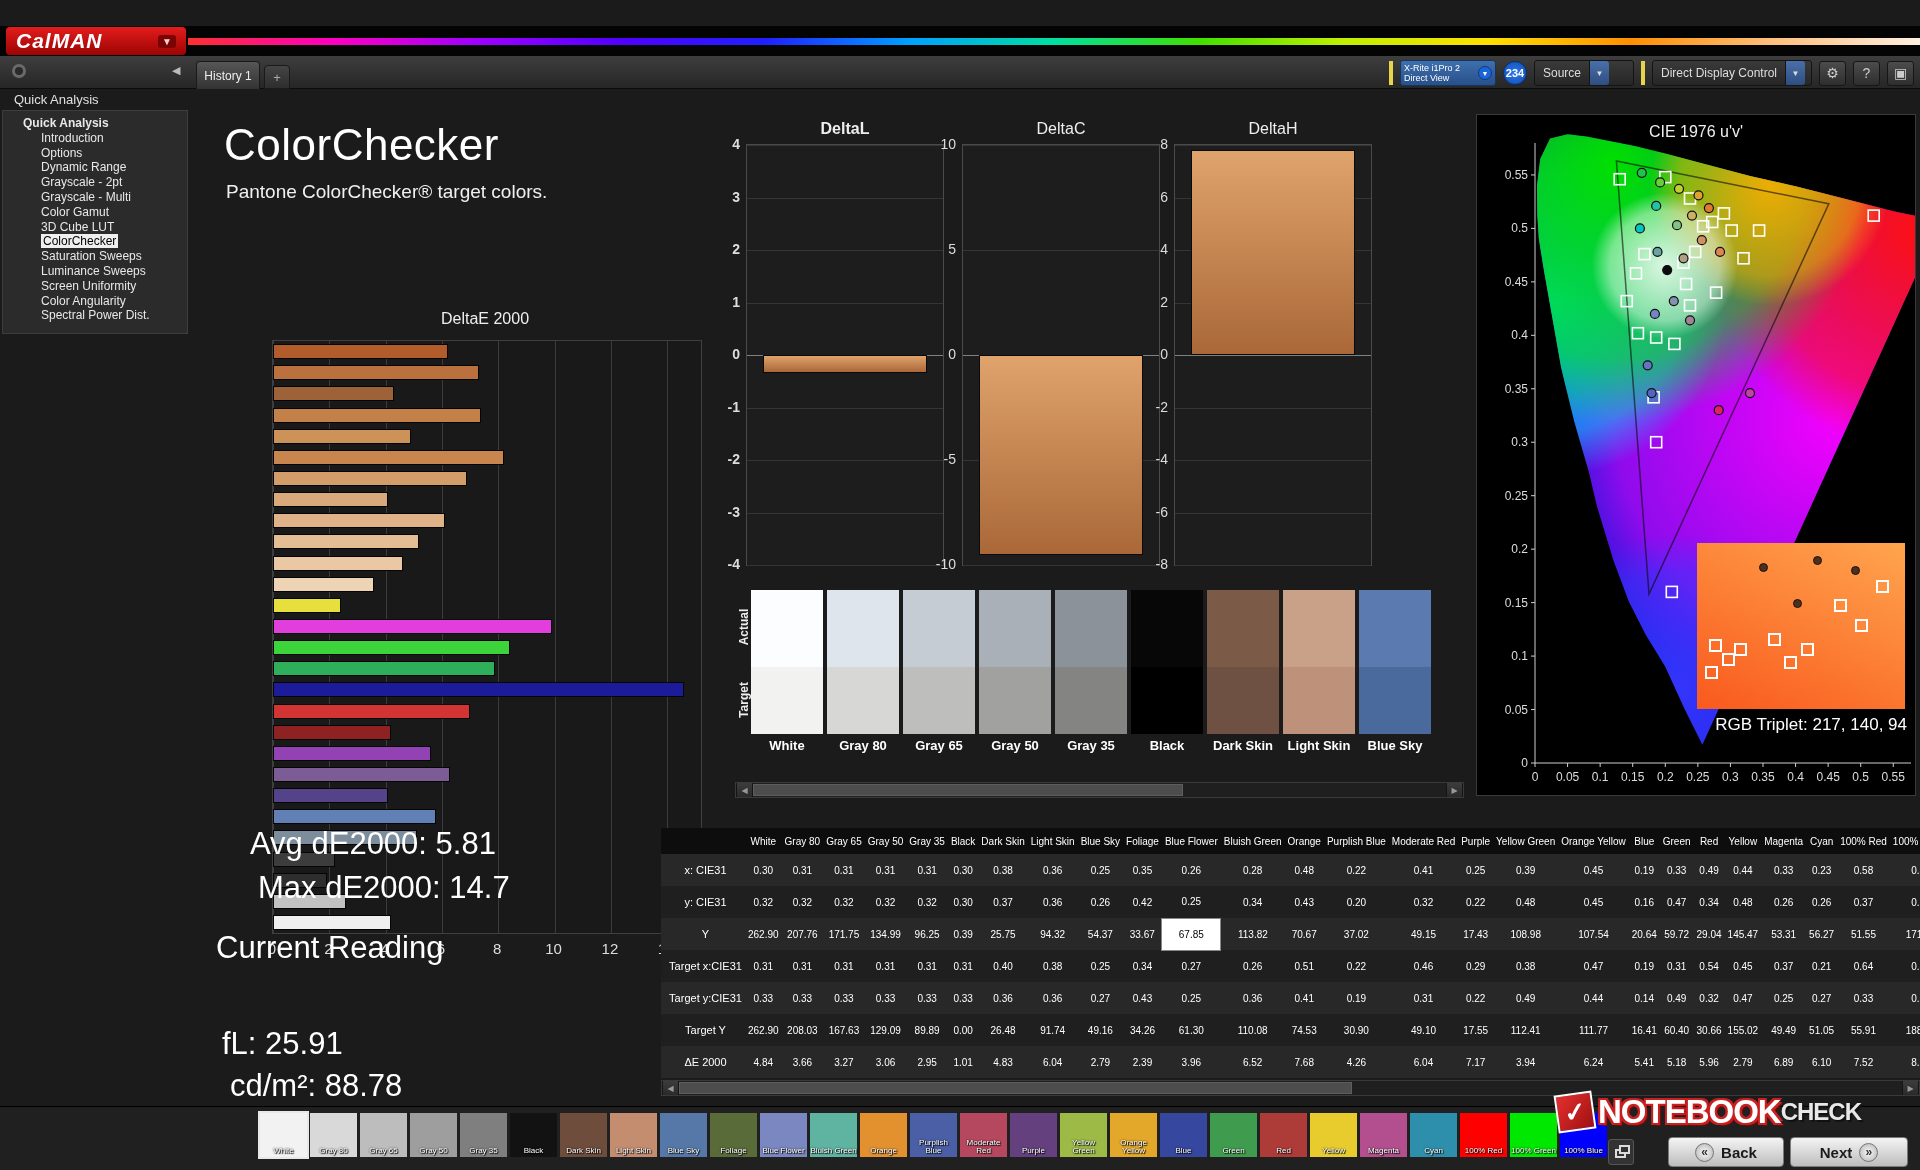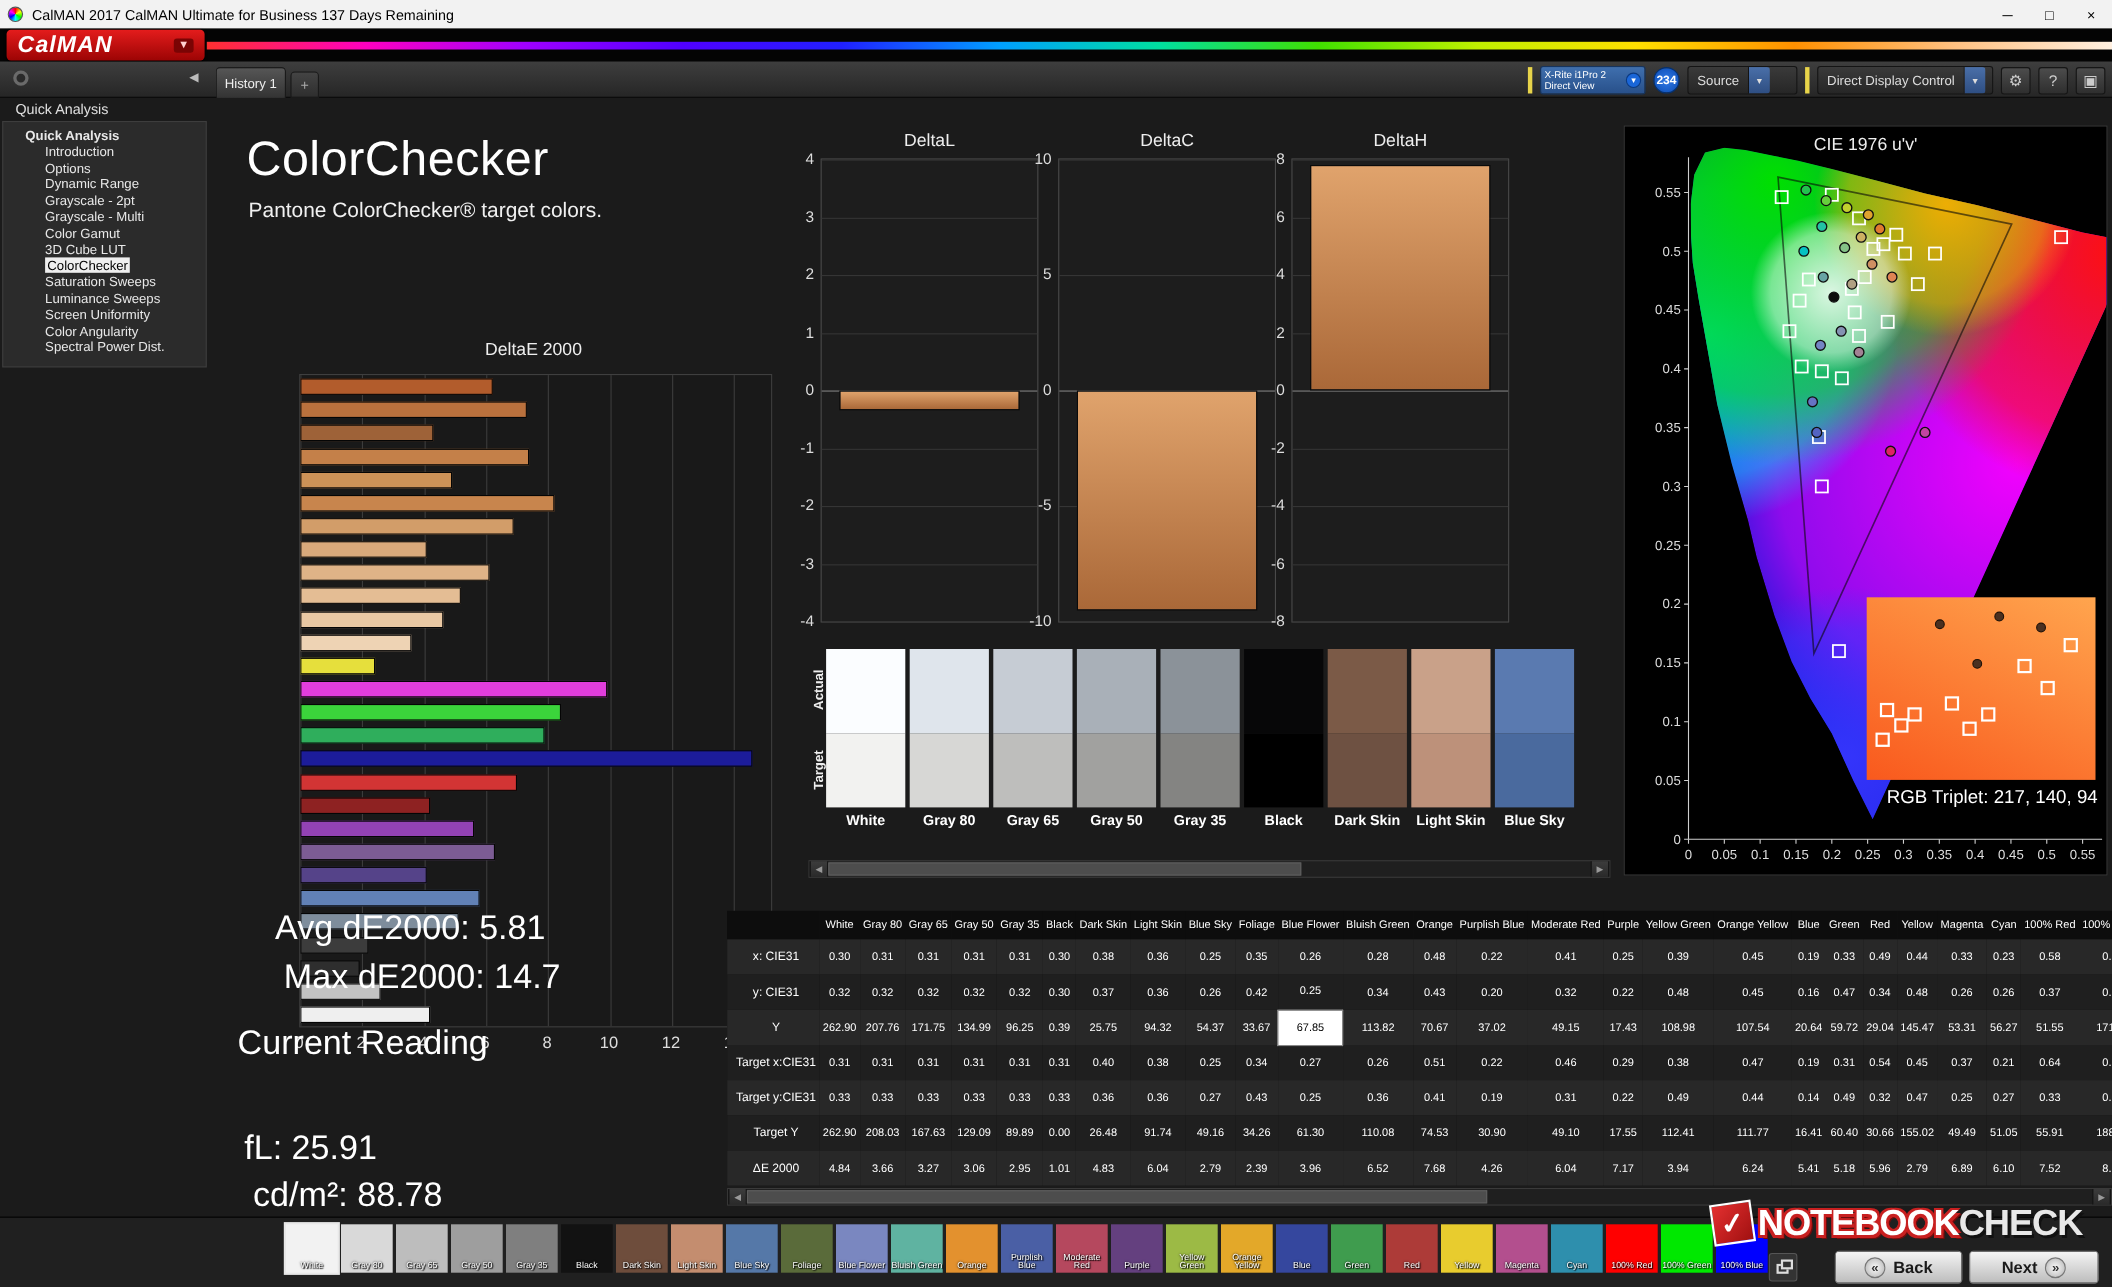--- a/index.html
+++ b/index.html
@@ -139,36 +139,27 @@
                  border-radius:3px; }
   .restore-btn .r1 { position:absolute; left:6px; top:9px; width:11px; height:9px; border:2px solid #ddd; }
   .restore-btn .r2 { position:absolute; left:10px; top:5px; width:11px; height:9px; border:2px solid #ddd; background:#333; }
 
   .wmark { position:absolute; left:1556px; top:-14px; display:flex; align-items:center; z-index:5; }
   .wm-icon { width:38px; height:38px; background:linear-gradient(135deg,#e43030,#a01010); transform:rotate(-8deg);
              border:2px solid #fff; display:flex; align-items:center; justify-content:center;
              font-size:26px; font-weight:bold; color:#fff; }
   .wm-t1 { font-size:33px; font-weight:bold; letter-spacing:-1px; color:#fff; margin-left:4px;
            text-shadow:-2px -2px 0 #c82020,2px -2px 0 #c82020,-2px 2px 0 #c82020,2px 2px 0 #c82020,3px 3px 0 #6e0c0c; }
-  .wm-t2 { font-size:33px; font-weight:bold; letter-spacing:-1px; color:#e8e8e8; text-shadow:2px 2px 0 #111; }
+  .wm-t2 { font-size:24px; font-weight:bold; letter-spacing:-1px; color:#e8e8e8; text-shadow:2px 2px 0 #111; }
 </style>
 </head>
 <body>
 
 <div id="screen">
 
-  <div class="titlebar">
-    <div class="app-icon"></div>
-    <span>CalMAN 2017 CalMAN Ultimate for Business 137 Days Remaining</span>
-    <div class="win-controls">
-      <div class="win-btn">─</div>
-      <div class="win-btn">□</div>
-      <div class="win-btn">×</div>
-    </div>
-  </div>
 
   <div class="header">
     <div class="rainbow"></div>
     <div class="logo">
       <span class="logo-text">CalMAN</span>
       <span class="logo-caret">▼</span>
     </div>
   </div>
 
   <div class="tabbar">
@@ -273,21 +264,21 @@
       <div class="de-xlabel" style="left: 0px;">0</div>
       <div class="de-xlabel" style="left: 56.3158px;">2</div>
       <div class="de-xlabel" style="left: 112.632px;">4</div>
       <div class="de-xlabel" style="left: 168.947px;">6</div>
       <div class="de-xlabel" style="left: 225.263px;">8</div>
       <div class="de-xlabel" style="left: 281.579px;">10</div>
       <div class="de-xlabel" style="left: 337.895px;">12</div>
       <div class="de-xlabel" style="left: 394.211px;">14</div>
     </div>
 
-  <div class="mini" style="left:700px; top:120px;" id="mini-L">
+  <div class="mini" style="left:700px; top:120px;font-weight:bold;" id="mini-L">
       <div class="mc-title">DeltaL</div>
       <div class="mc-box">
         <div class="mc-grid" style="top: 0px;"></div>
         <div class="mc-grid" style="top: 52.5px;"></div>
         <div class="mc-grid" style="top: 105px;"></div>
         <div class="mc-grid" style="top: 157.5px;"></div>
         <div class="mc-grid zero" style="top: 210px;"></div>
         <div class="mc-grid" style="top: 262.5px;"></div>
         <div class="mc-grid" style="top: 315px;"></div>
         <div class="mc-grid" style="top: 367.5px;"></div>

